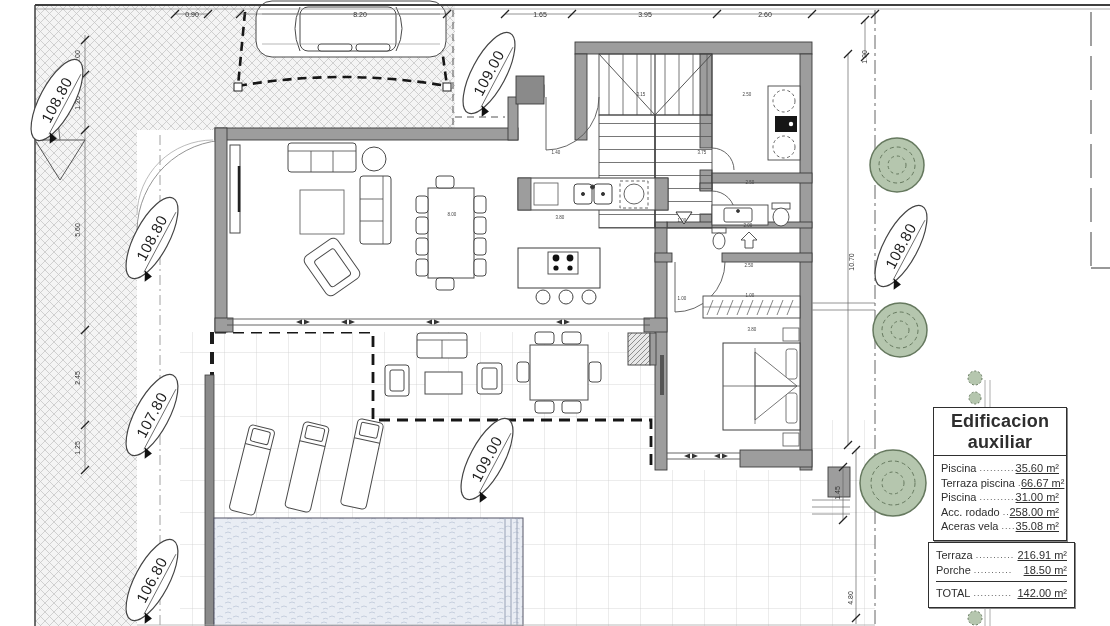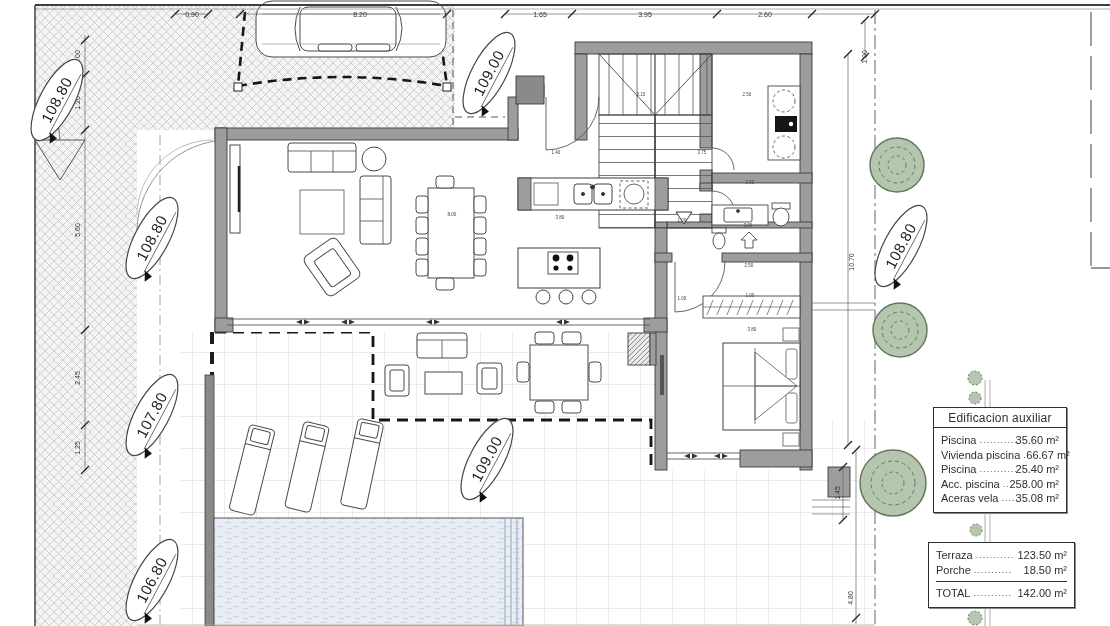--- a/index.html
+++ b/index.html
@@ -4,28 +4,28 @@
 <style>
   html,body{margin:0;padding:0;background:#fff;}
   #stage{position:relative;width:1110px;height:626px;background:#fff;overflow:hidden;
          font-family:"Liberation Sans",sans-serif;}
   #plan-svg{position:absolute;left:0;top:0;}
   .dim{font-size:7px;fill:#333;font-family:"Liberation Sans",sans-serif;}
   .dim-sm{font-size:4.5px;fill:#444;font-family:"Liberation Sans",sans-serif;}
   .elev-text{font-size:15px;fill:#1b1b1b;font-family:"Liberation Sans",sans-serif;letter-spacing:.5px;}
   .legend{position:absolute;background:#fff;border:1.6px solid #2f2f2f;box-shadow:1px 1px 0 #888;
           color:#2e2e2e;}
-  .legend-title{font-weight:normal;text-align:center;font-size:12px;padding:3px 2px 2px;
+  .legend-title{font-weight:bold;text-align:center;font-size:18px;padding:3px 2px 2px;
                 border-bottom:1.4px solid #2f2f2f;letter-spacing:.2px;}
   .legend-body{padding:5px 7px 6px;}
   .legend-row{display:flex;align-items:center;font-size:11px;line-height:14.5px;}
   .legend-row .lbl{white-space:nowrap;}
   .legend-row .dots{flex:1;overflow:hidden;white-space:nowrap;color:#555;font-size:9px;
                     letter-spacing:1px;padding:0 3px;}
-  .legend-row .val{white-space:nowrap;text-align:right;}
+  .legend-row .val{white-space:nowrap;text-align:right;text-decoration:underline;}
   .legend-total{border-top:1.3px solid #2f2f2f;margin-top:4px;padding-top:4px;}
 </style>
 </head>
 <body>
 
 <div id="stage">
 <svg id="plan-svg" width="1110" height="626" viewBox="0 0 1110 626">
   <defs>
     <pattern id="hatch" width="9" height="9" patternUnits="userSpaceOnUse">
       <rect width="9" height="9" fill="#f4f4f4"></rect>
@@ -420,48 +420,48 @@
 
 <div class="legend" style="left:933px;top:407px;width:132px;">
   <div class="legend-title">Edificacion auxiliar</div>
   <div class="legend-body">
     <div class="legend-row">
       <span class="lbl">Piscina</span>
       <span class="dots">............</span>
       <span class="val">35.60 m²</span>
     </div>
     <div class="legend-row">
-      <span class="lbl">Vivienda piscina</span>
+      <span class="lbl">Terraza piscina</span>
       <span class="dots">......</span>
       <span class="val">66.67 m²</span>
     </div>
     <div class="legend-row">
       <span class="lbl">Piscina</span>
       <span class="dots">............</span>
-      <span class="val">25.40 m²</span>
-    </div>
-    <div class="legend-row">
-      <span class="lbl">Acc. piscina</span>
+      <span class="val">31.00 m²</span>
+    </div>
+    <div class="legend-row">
+      <span class="lbl">Acc. rodado</span>
       <span class="dots">.........</span>
       <span class="val">258.00 m²</span>
     </div>
     <div class="legend-row">
       <span class="lbl">Aceras vela</span>
       <span class="dots">...........</span>
       <span class="val">35.08 m²</span>
     </div>
   </div>
 </div>
 
 <div class="legend" style="left:928px;top:542px;width:145px;">
   <div class="legend-body">
     <div class="legend-row">
       <span class="lbl">Terraza</span>
       <span class="dots">...........</span>
-      <span class="val">123.50 m²</span>
+      <span class="val">216.91 m²</span>
     </div>
     <div class="legend-row">
       <span class="lbl">Porche</span>
       <span class="dots">...........</span>
       <span class="val">18.50 m²</span>
     </div>
     <div class="legend-row legend-total">
       <span class="lbl">TOTAL</span>
       <span class="dots">...........</span>
       <span class="val">142.00 m²</span>

